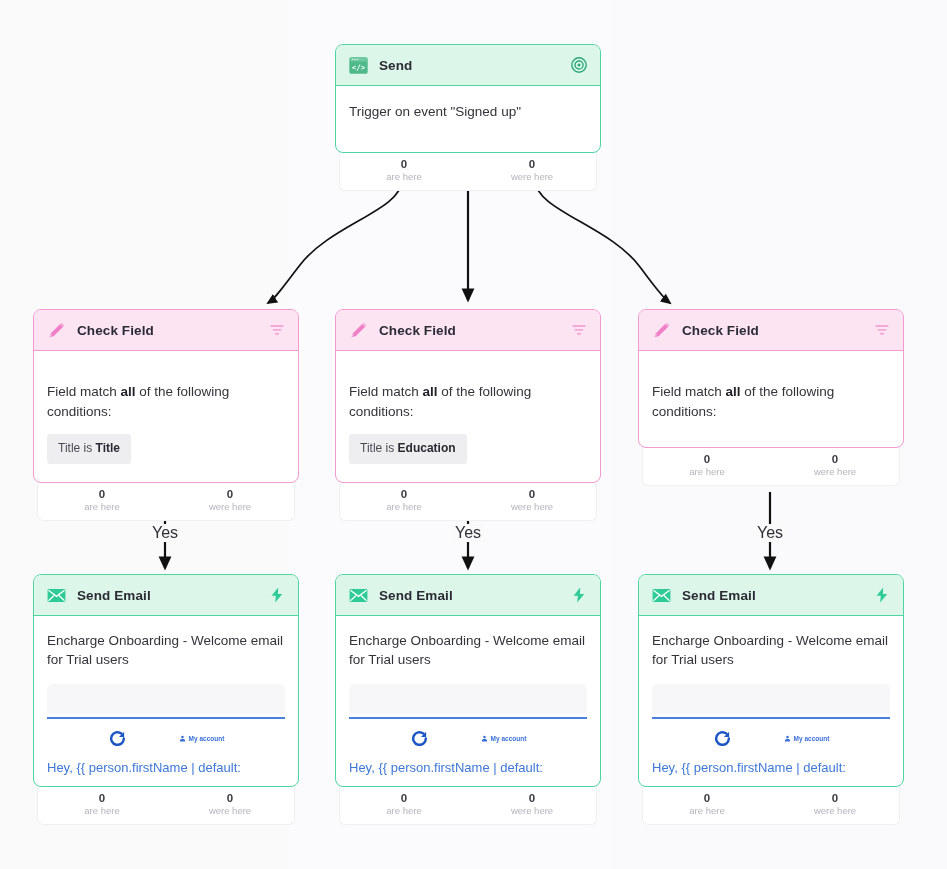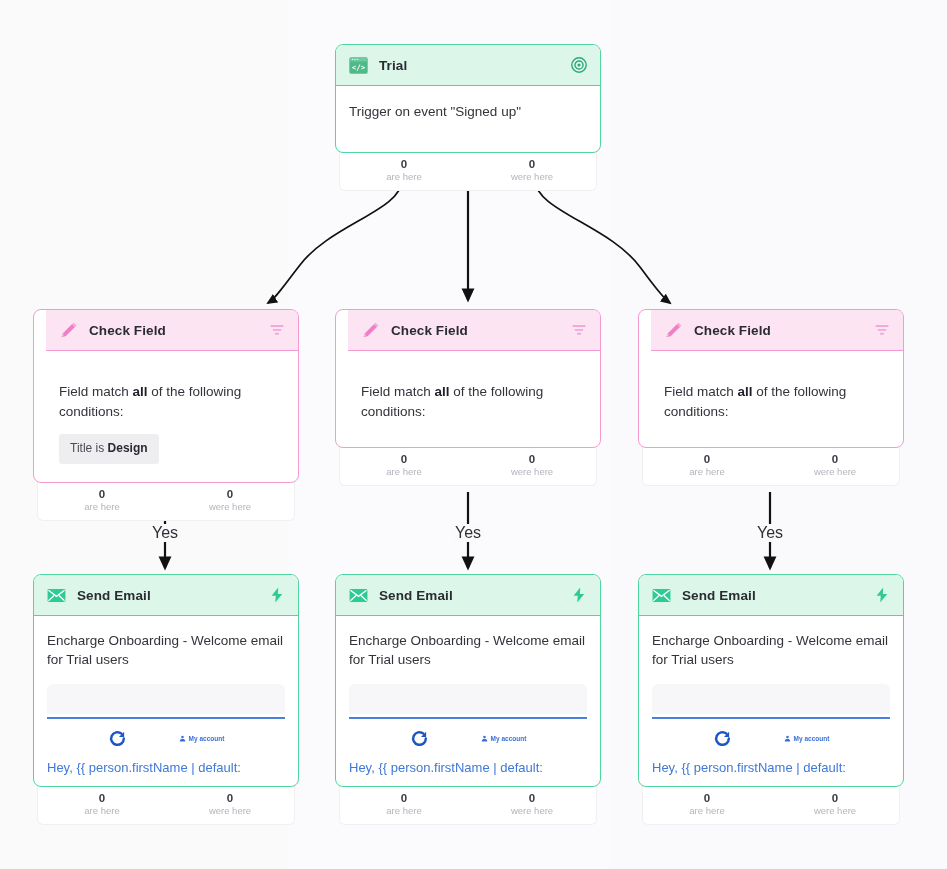--- a/index.html
+++ b/index.html
@@ -80,21 +80,21 @@
     font-size: 13.5px;
     color: #33333b;
     line-height: 1.45;
   }
 
   
   .green .node-card { border: 1.5px solid #4fd6a0; }
   .green .node-head { background: #dcf6ea; border-bottom-color: #4fd6a0; }
 
   
-  .pink .node-card { border: 1.5px solid #f49ad0; padding-left: 12px; }
+  .pink .node-card { border: 1.5px solid #f49ad0; }
   .pink .node-head { background: #fde4f3; border-bottom-color: #f49ad0; }
 
   
   .node-stats {
     display: flex;
     background: #ffffff;
     border: 1px solid #f0f0f3;
     border-top: none;
     border-radius: 0 0 6px 6px;
     margin: -4px 4px 0 4px;
@@ -218,21 +218,21 @@
       <span class="head-ico">
         <svg width="21" height="21" viewBox="0 0 24 24">
           <rect x="1.5" y="2.5" width="21" height="19" rx="2.5" fill="#4fb98a"></rect>
           <rect x="1.5" y="2.5" width="21" height="5" rx="2.5" fill="#6fc9a1"></rect>
           <circle cx="5.2" cy="5" r="0.85" fill="#dff5ea"></circle>
           <circle cx="8" cy="5" r="0.85" fill="#dff5ea"></circle>
           <circle cx="10.8" cy="5" r="0.85" fill="#dff5ea"></circle>
           <text x="12" y="17.4" font-size="8.6" font-family="DejaVu Sans Mono, monospace" fill="#ffffff" text-anchor="middle" font-weight="bold">&lt;/&gt;</text>
         </svg>
       </span>
-      <span class="node-title">Trial</span>
+      <span class="node-title">Send</span>
       <span class="head-act">
         <svg width="18" height="18" viewBox="0 0 24 24">
           <circle cx="12" cy="12" r="9.6" fill="none" stroke="#2ea97a" stroke-width="1.9"></circle>
           <circle cx="12" cy="12" r="5.4" fill="none" stroke="#2ea97a" stroke-width="1.9"></circle>
           <circle cx="12" cy="12" r="2.1" fill="#2ea97a"></circle>
         </svg>
       </span>
     </div>
     <div class="node-body" style="min-height:66px;">
       <span>Trigger on event "Signed up"</span>
@@ -267,21 +267,21 @@
           <rect x="6.2" y="10.6" width="11.6" height="2.5" rx="1.25" fill="#f2a9d8"></rect>
           <rect x="9.2" y="15.8" width="5.6" height="2.5" rx="1.25" fill="#f2a9d8"></rect>
         </svg>
       </span>
     </div>
     <div class="node-body" style="min-height:96px;">
       <div class="cond-line">
         <span>Field match </span><b>all</b><span> of the following conditions:</span>
       </div>
       <div class="chip">
-        <span>Title is </span><b>Design</b>
+        <span>Title is </span><b>Title</b>
       </div>
     </div>
   </div>
   <div class="node-stats">
     <div class="stat">
       <div class="stat-num">0</div>
       <div class="stat-lbl">are here</div>
     </div>
     <div class="stat">
       <div class="stat-num">0</div>
@@ -305,20 +305,23 @@
         <svg width="18" height="18" viewBox="0 0 24 24">
           <rect x="3.2" y="5.4" width="17.6" height="2.5" rx="1.25" fill="#f2a9d8"></rect>
           <rect x="6.2" y="10.6" width="11.6" height="2.5" rx="1.25" fill="#f2a9d8"></rect>
           <rect x="9.2" y="15.8" width="5.6" height="2.5" rx="1.25" fill="#f2a9d8"></rect>
         </svg>
       </span>
     </div>
     <div class="node-body" style="min-height:96px;">
       <div class="cond-line">
         <span>Field match </span><b>all</b><span> of the following conditions:</span>
+      </div>
+      <div class="chip">
+        <span>Title is </span><b>Education</b>
       </div>
     </div>
   </div>
   <div class="node-stats">
     <div class="stat">
       <div class="stat-num">0</div>
       <div class="stat-lbl">are here</div>
     </div>
     <div class="stat">
       <div class="stat-num">0</div>

